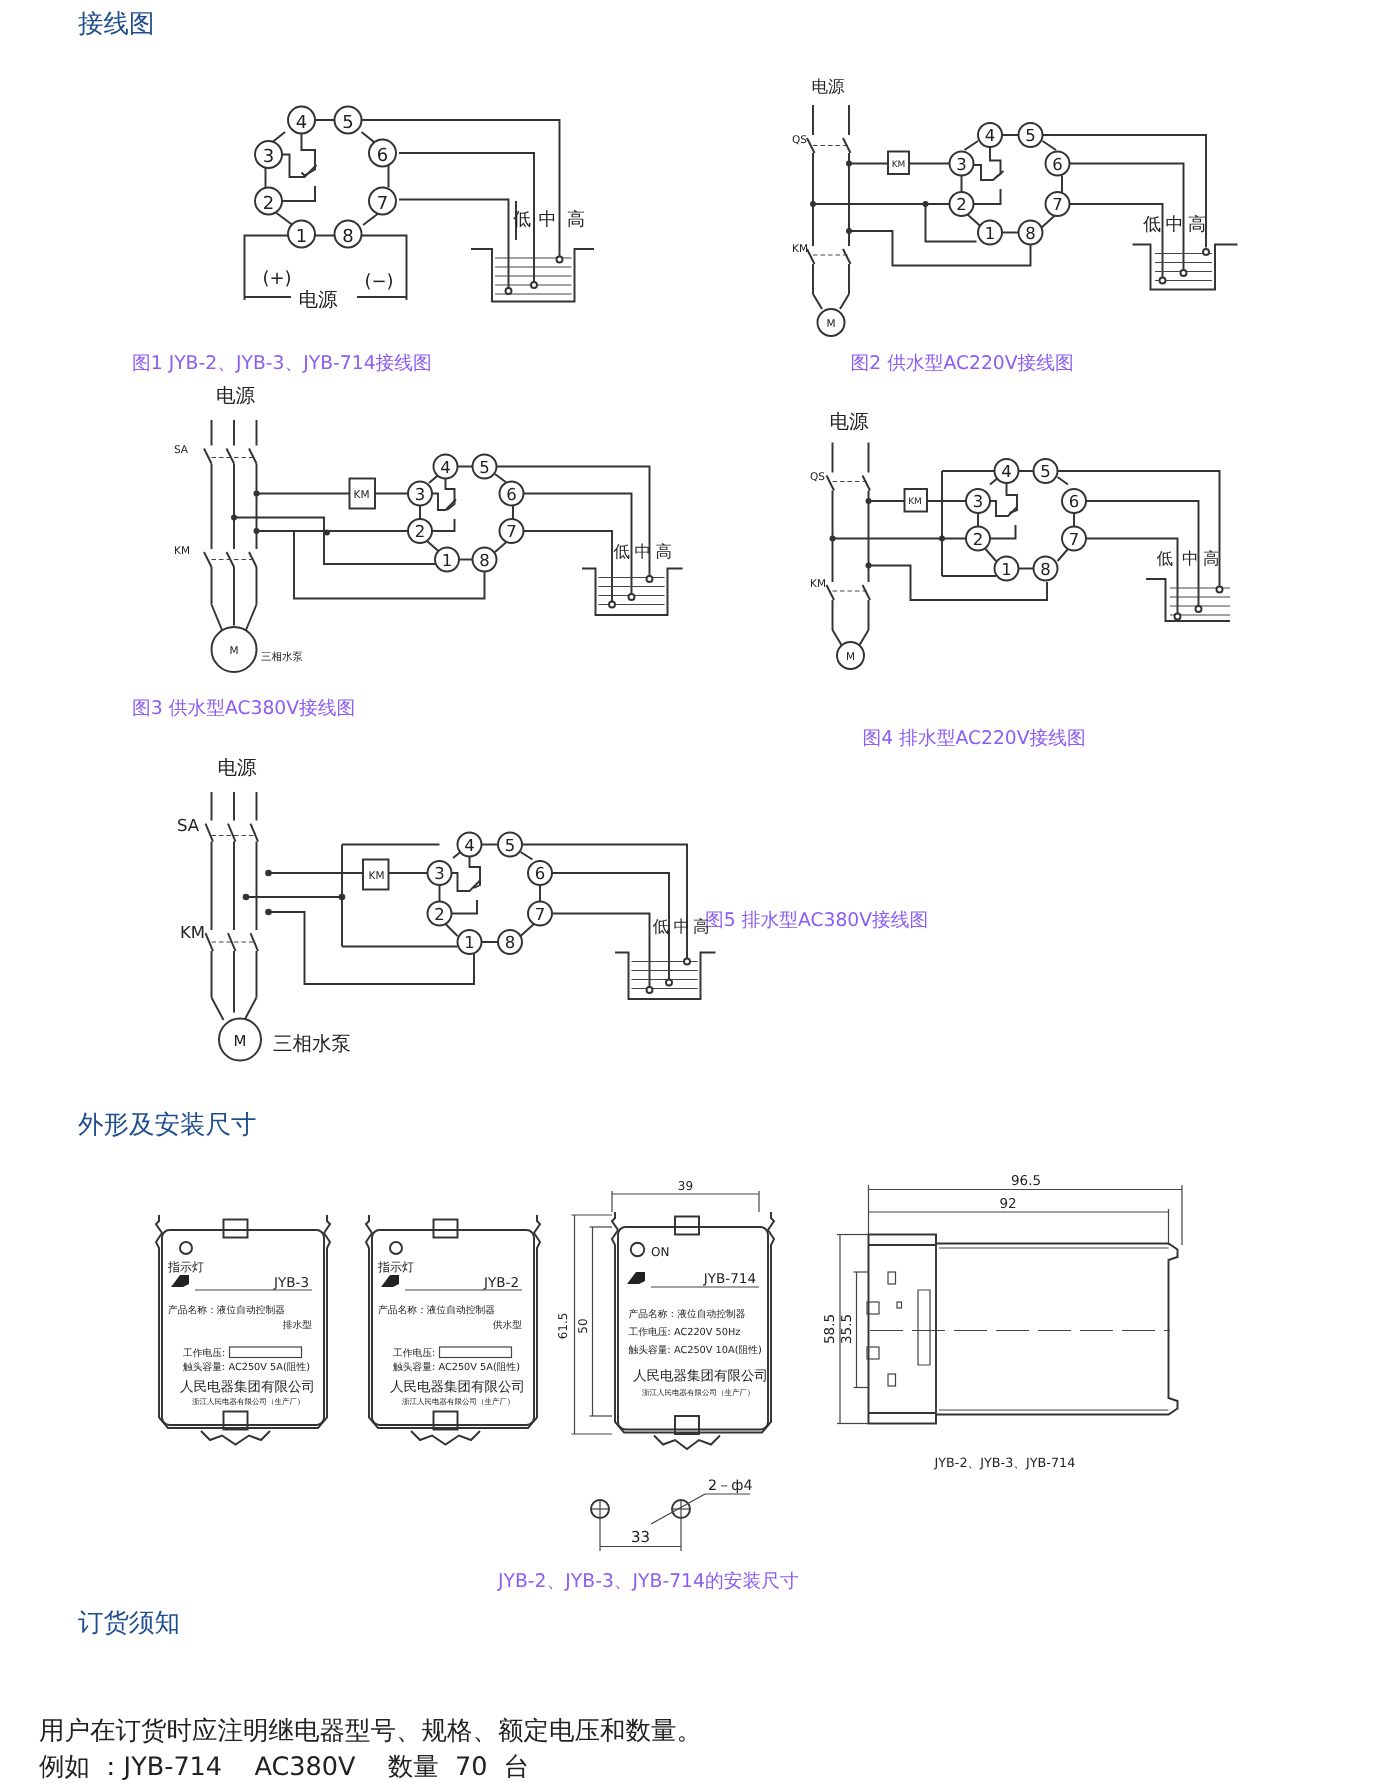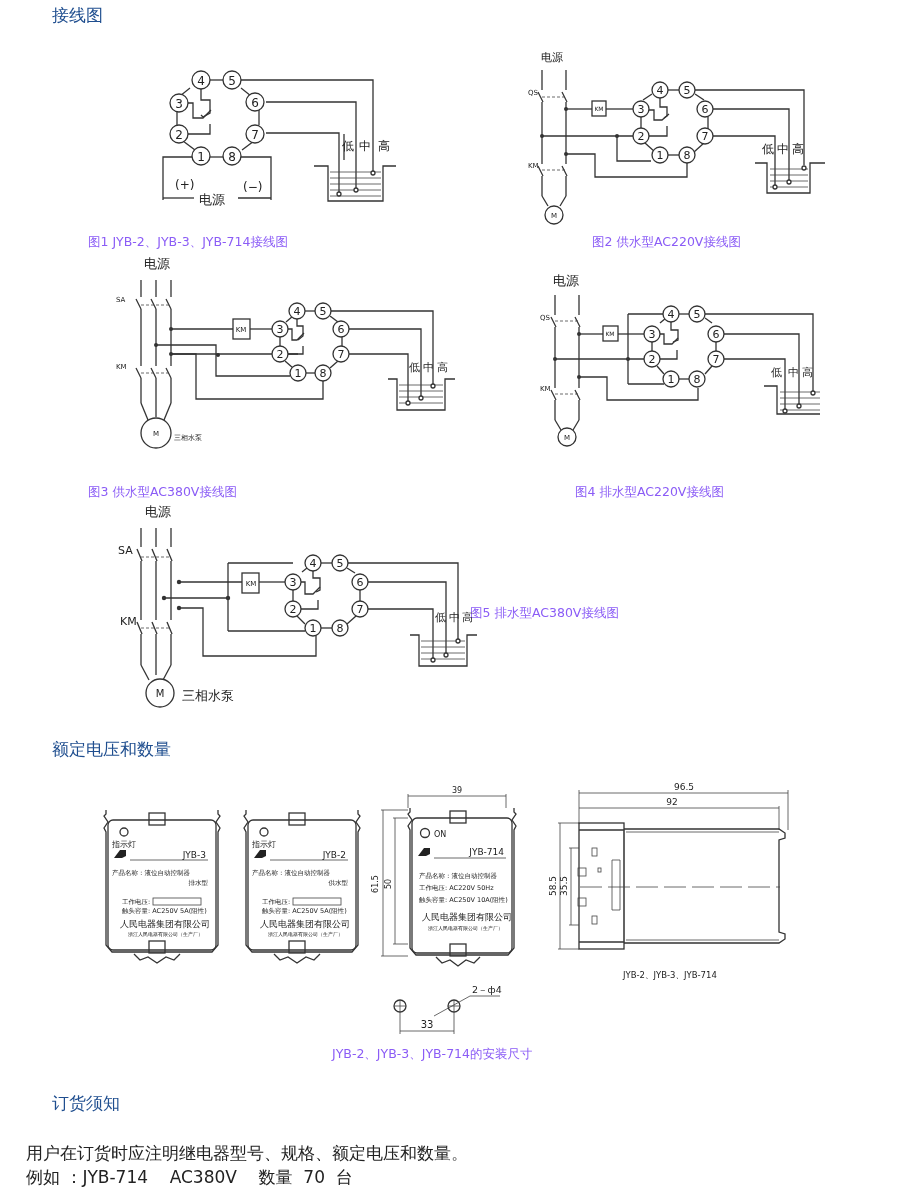--- a/index.html
+++ b/index.html
@@ -11,26 +11,26 @@
   svg text { font-family:"DejaVu Sans", sans-serif; fill:#222; }
   .line { stroke:#333; stroke-width:1.3; fill:none; }
   .thin { stroke:#444; stroke-width:0.8; fill:none; }
   .term { stroke:#333; stroke-width:1.3; fill:#fff; }
   .body-text { position:absolute; left:26px; font-size:17px; color:#222; white-space:pre; }
 </style>
 </head>
 <body>
 
 <div class="heading" style="top:4px">接线图</div>
-<div class="heading" style="top:738px">额定电压和数量</div>
-<div class="heading" style="top:1092px">订货须知</div>
+<div class="heading" style="top:738px">外形及安装尺寸</div>
+<div class="heading" style="top:1070px">订货须知</div>
 
 <div class="caption" style="left:88px;top:234px">图1  JYB-2、JYB-3、JYB-714接线图</div>
-<div class="caption" style="left:592px;top:234px">图2  供水型AC220V接线图</div>
-<div class="caption" style="left:88px;top:484px">图3  供水型AC380V接线图</div>
+<div class="caption" style="left:567px;top:234px">图2  供水型AC220V接线图</div>
+<div class="caption" style="left:88px;top:464px">图3  供水型AC380V接线图</div>
 <div class="caption" style="left:575px;top:484px">图4  排水型AC220V接线图</div>
 <div class="caption" style="left:470px;top:605px">图5  排水型AC380V接线图</div>
 
 <svg width="920" height="1189">
 
   <g>
 
     <polyline class="line" points="201,80 231,80"></polyline>
     <line class="line" x1="190" y1="88" x2="180" y2="96"></line>
     <line class="line" x1="177" y1="111" x2="177" y2="126"></line>

